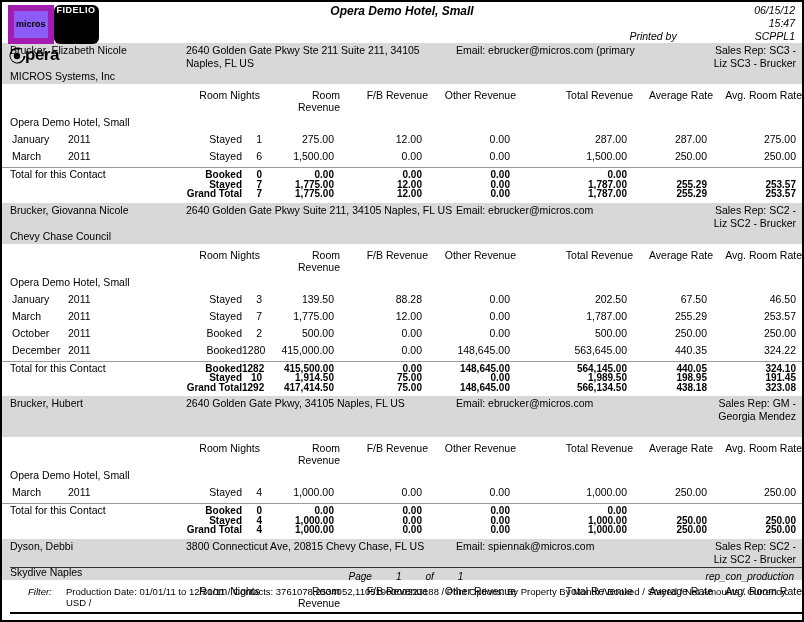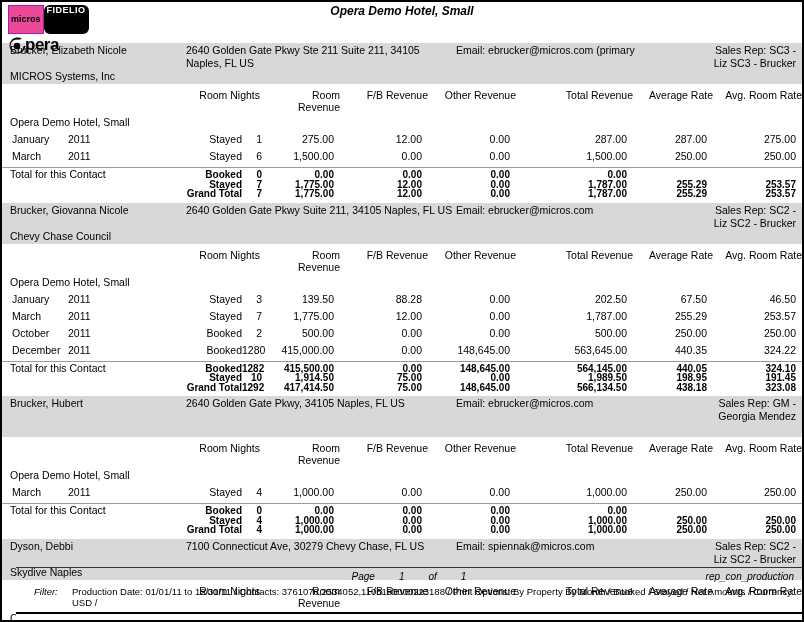--- a/index.html
+++ b/index.html
@@ -10,21 +10,21 @@
     background:#ffffff;
     border:2px solid #000;
     font-family:"Liberation Sans", sans-serif;
     font-size:10.5px;color:#000;
     overflow:hidden;
   }
   
   .rpt-header{position:relative;height:41px;}
   .logos{position:absolute;left:6px;top:3px;}
   .micros-box{display:inline-flex;font-size:9px;font-weight:bold;line-height:11px;}
-  .micros{border:1px solid #a21caf;background:#ec4899;color:#000;padding:8px 2px;}
+  .micros{border:6px solid #a21caf;background:#8b5cf6;color:#000;padding:8px 2px;}
   .fidelio{background:#000;color:#fff;padding:0 3px;letter-spacing:.5px;border-radius:6px;}
   .opera-logo{display:flex;align-items:flex-end;margin-top:1px;}
   .opera-swirl{margin-right:-1px;}
   .opera-text{font-size:17px;font-weight:bold;letter-spacing:-.5px;}
   .titles{position:absolute;left:0;right:0;top:2px;text-align:center;}
   .title{font-size:12px;font-weight:bold;font-style:italic;}
   .subtitle{font-size:11.5px;font-weight:bold;font-style:italic;margin-top:7px;}
   .meta{position:absolute;right:7px;top:2px;text-align:right;font-style:italic;font-size:10.5px;line-height:13px;}
   .printedby{margin-right:78px;}
   
@@ -45,21 +45,21 @@
   .prop{padding-left:8px;line-height:13px;}
   .mrow{padding-top:4px;line-height:13px;}
   .mrow .mlabel{padding-left:2px;}
   .mlabel .mon{display:inline-block;width:56px;}
   .sep{border:none;border-top:1px solid #9a9a9a;margin:4px 0 2px 0;}
   .trow{font-weight:bold;line-height:9.5px;font-size:10px;}
   .trow .tlabel{font-weight:normal;font-size:10.5px;}
   .block{margin-bottom:3px;}
   .totals{margin-bottom:4px;}
   
-  .footer{position:absolute;left:14px;right:0;bottom:0;}
+  .footer{position:absolute;left:8px;right:0;bottom:0;}
   .f-topline{border-top:1px solid #333;}
   .f-page{position:relative;height:15px;font-style:italic;font-size:10px;padding-top:3px;}
   .f-page-center{position:absolute;left:0;right:0;text-align:center;}
   .f-page-center span{margin:0 12px;}
   .f-report{position:absolute;right:8px;font-style:italic;}
   .f-filter{display:flex;font-size:9.5px;padding:3px 0 3px 18px;}
   .f-filter-label{font-style:italic;width:38px;flex:none;}
   .f-thick{border-top:2px solid #000;margin-top:1px;}
   .f-gap{height:6px;background:#fff;}
 </style>
@@ -78,20 +78,25 @@
         <svg class="opera-swirl" width="18" height="18" viewBox="0 0 18 18">
           <path d="M15.5 9 a6.5 6.5 0 1 1 -4.5 -6.2 L14 1.8 a8 8 0 1 0 3.5 7.2 Z" fill="#000"></path>
           <circle cx="9" cy="9" r="3.2" fill="#000"></circle>
         </svg>
         <span class="opera-text">pera</span>
       </div>
     </div>
     <div class="titles">
       <div class="title">Opera Demo Hotel, Small</div>
     </div>
+    <div class="meta">
+      <div>06/15/12</div>
+      <div>15:47</div>
+      <div><span class="printedby">Printed by</span><span>SCPPL1</span></div>
+    </div>
   </div>
 
   <div id="blocks">
       <div class="block">
         <div class="band">
           <div class="band-l1">
             <span class="band-name">Brucker, Elizabeth Nicole</span>
             <span class="band-addr">2640 Golden Gate Pkwy Ste 211 Suite 211, 34105 Naples, FL US</span>
             <span class="band-email">Email: ebrucker@micros.com (primary</span>
             <span class="band-rep">Sales Rep: SC3 - Liz SC3 - Brucker</span>
@@ -336,21 +341,21 @@
             <span class="c">1,000.00</span>
             <span class="c">250.00</span>
             <span class="c">250.00</span>
           </div>
         </div>
       </div>
       <div class="block">
         <div class="band">
           <div class="band-l1">
             <span class="band-name">Dyson, Debbi</span>
-            <span class="band-addr">7100 Connecticut Ave, 30279 Chevy Chase, FL US</span>
+            <span class="band-addr">3800 Connecticut Ave, 20815 Chevy Chase, FL US</span>
             <span class="band-email">Email: spiennak@micros.com</span>
             <span class="band-rep">Sales Rep: SC2 - Liz SC2 - Brucker</span>
           </div>
           <div class="band-l2">Skydive Naples</div>
         </div>
         <div class="row colhead">
           <span></span>
           <span class="c c-rn">Room Nights</span>
           <span class="c">Room Revenue</span>
           <span class="c">F/B Revenue</span>

